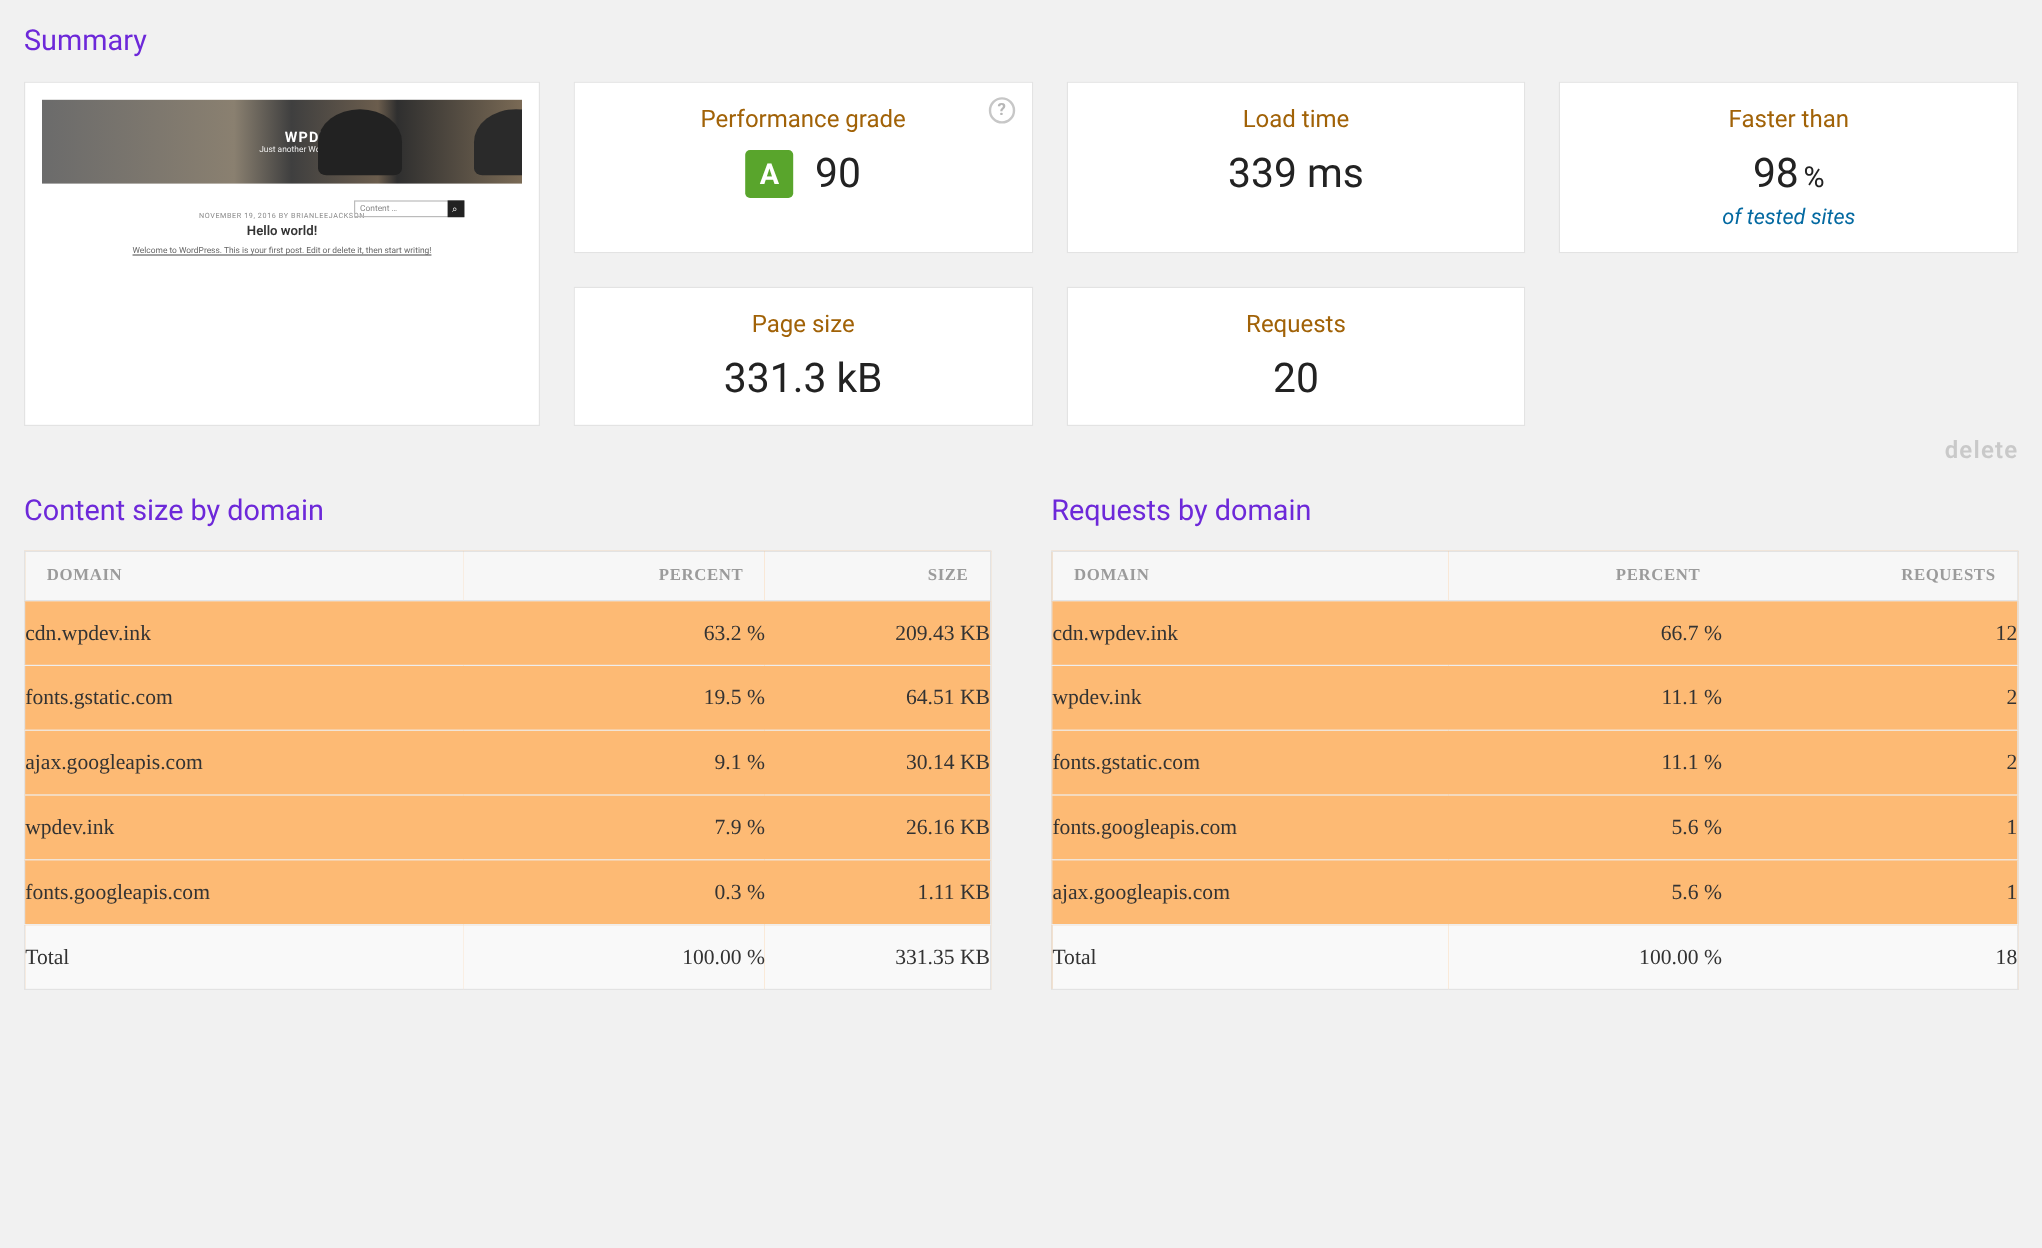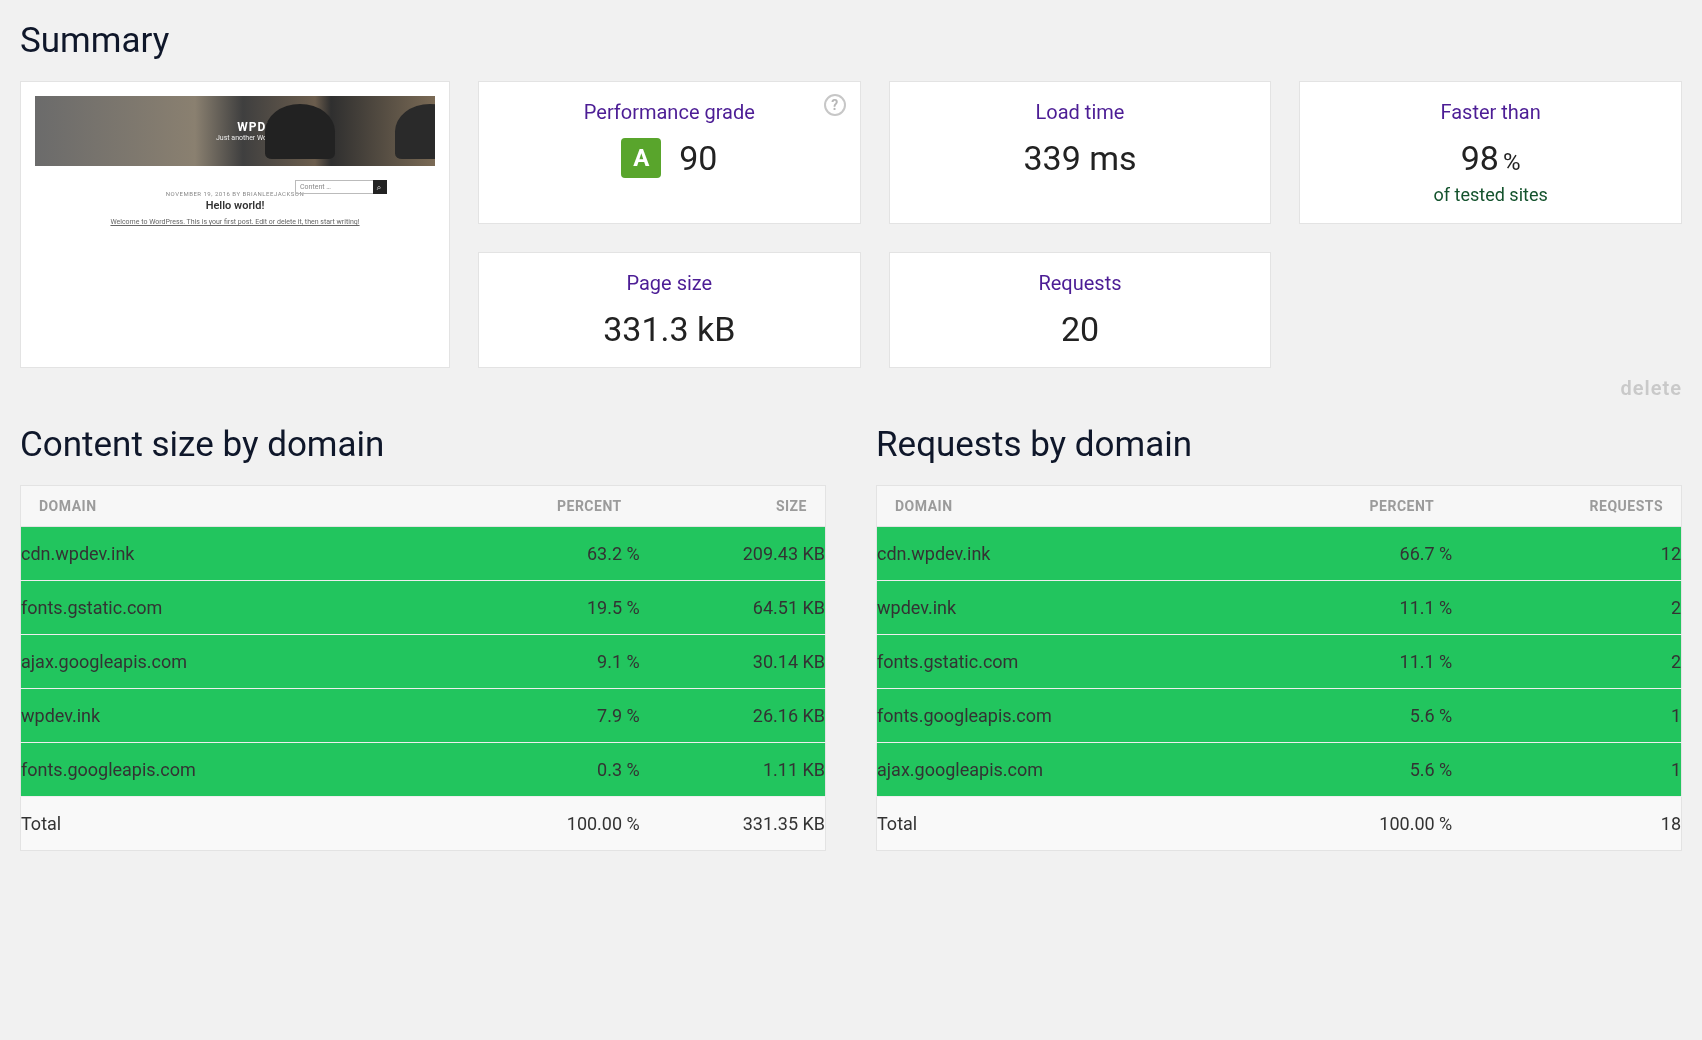--- a/index.html
+++ b/index.html
@@ -5,23 +5,23 @@
   * { box-sizing: border-box; }
   body {
     margin: 0;
     padding: 20px;
     background: #f1f1f1;
     font-family: -apple-system, BlinkMacSystemFont, "Segoe UI", Roboto, Helvetica, Arial, sans-serif;
     color: #222;
     width: 1702px;
   }
   h2.section-title {
-    font-size: 35px;
+    font-size: 24px;
     font-weight: 400;
-    color: #0f172a;
+    color: #6d28d9;
     margin: 0 0 20px 0;
   }
   .summary-grid {
     display: grid;
     grid-template-columns: 430px 1fr 1fr 1fr;
     gap: 28px;
     margin-bottom: 8px;
   }
   .card {
     background: #fff;
@@ -85,21 +85,21 @@
   }
   .thumb-mag{
     position:absolute; right:2px; top:2px;
     width:10px; height:10px;
     color:#fff; font-size:8px; z-index:2;
     display:flex; align-items:center; justify-content:center;
   }
 
   .card-label {
     font-size: 20px;
-    color: #4c1d95;
+    color: #a16207;
     margin-bottom: 14px;
   }
   .card-value {
     font-size: 34px;
     color: #222;
     font-weight: 400;
     display:flex;
     align-items:center;
     justify-content:center;
     gap:18px;
@@ -109,21 +109,21 @@
     align-items:center;
     justify-content:center;
     width:40px; height:40px;
     background:#59a52c;
     color:#fff;
     font-size:24px;
     font-weight:700;
     border-radius:4px;
   }
   .pct-unit { font-size:24px; margin-left:4px; }
-  .subtext  { font-size:18px; color:#14532d; margin-top:6px; }
+  .subtext  { font-size:18px; color:#0369a1; margin-top:6px;font-style:italic; }
   .help-icon{
     position:absolute; top:12px; right:14px;
     width:22px; height:22px;
     border:2px solid #c7c7c7;
     border-radius:50%;
     color:#b7b7b7;
     font-size:14px; font-weight:700;
     display:flex; align-items:center; justify-content:center;
   }
   .flag{
@@ -154,23 +154,24 @@
   }
 
   .tables {
     display:grid;
     grid-template-columns:1fr 1fr;
     gap:50px;
   }
   table {
     width:100%;
     border-collapse:collapse;
-    background:#22c55e;
+    background:#fdba74;
     border:1px solid #e3e3e3;
     font-size:18px;
+    font-family:Liberation Serif, serif;
   }
   thead th{
     text-align:left;
     font-size:14px;
     font-weight:700;
     letter-spacing:0.5px;
     color:#9b9b9b;
     background:#f7f7f7;
     padding:12px 18px;
     border-bottom:1px solid #e3e3e3;

